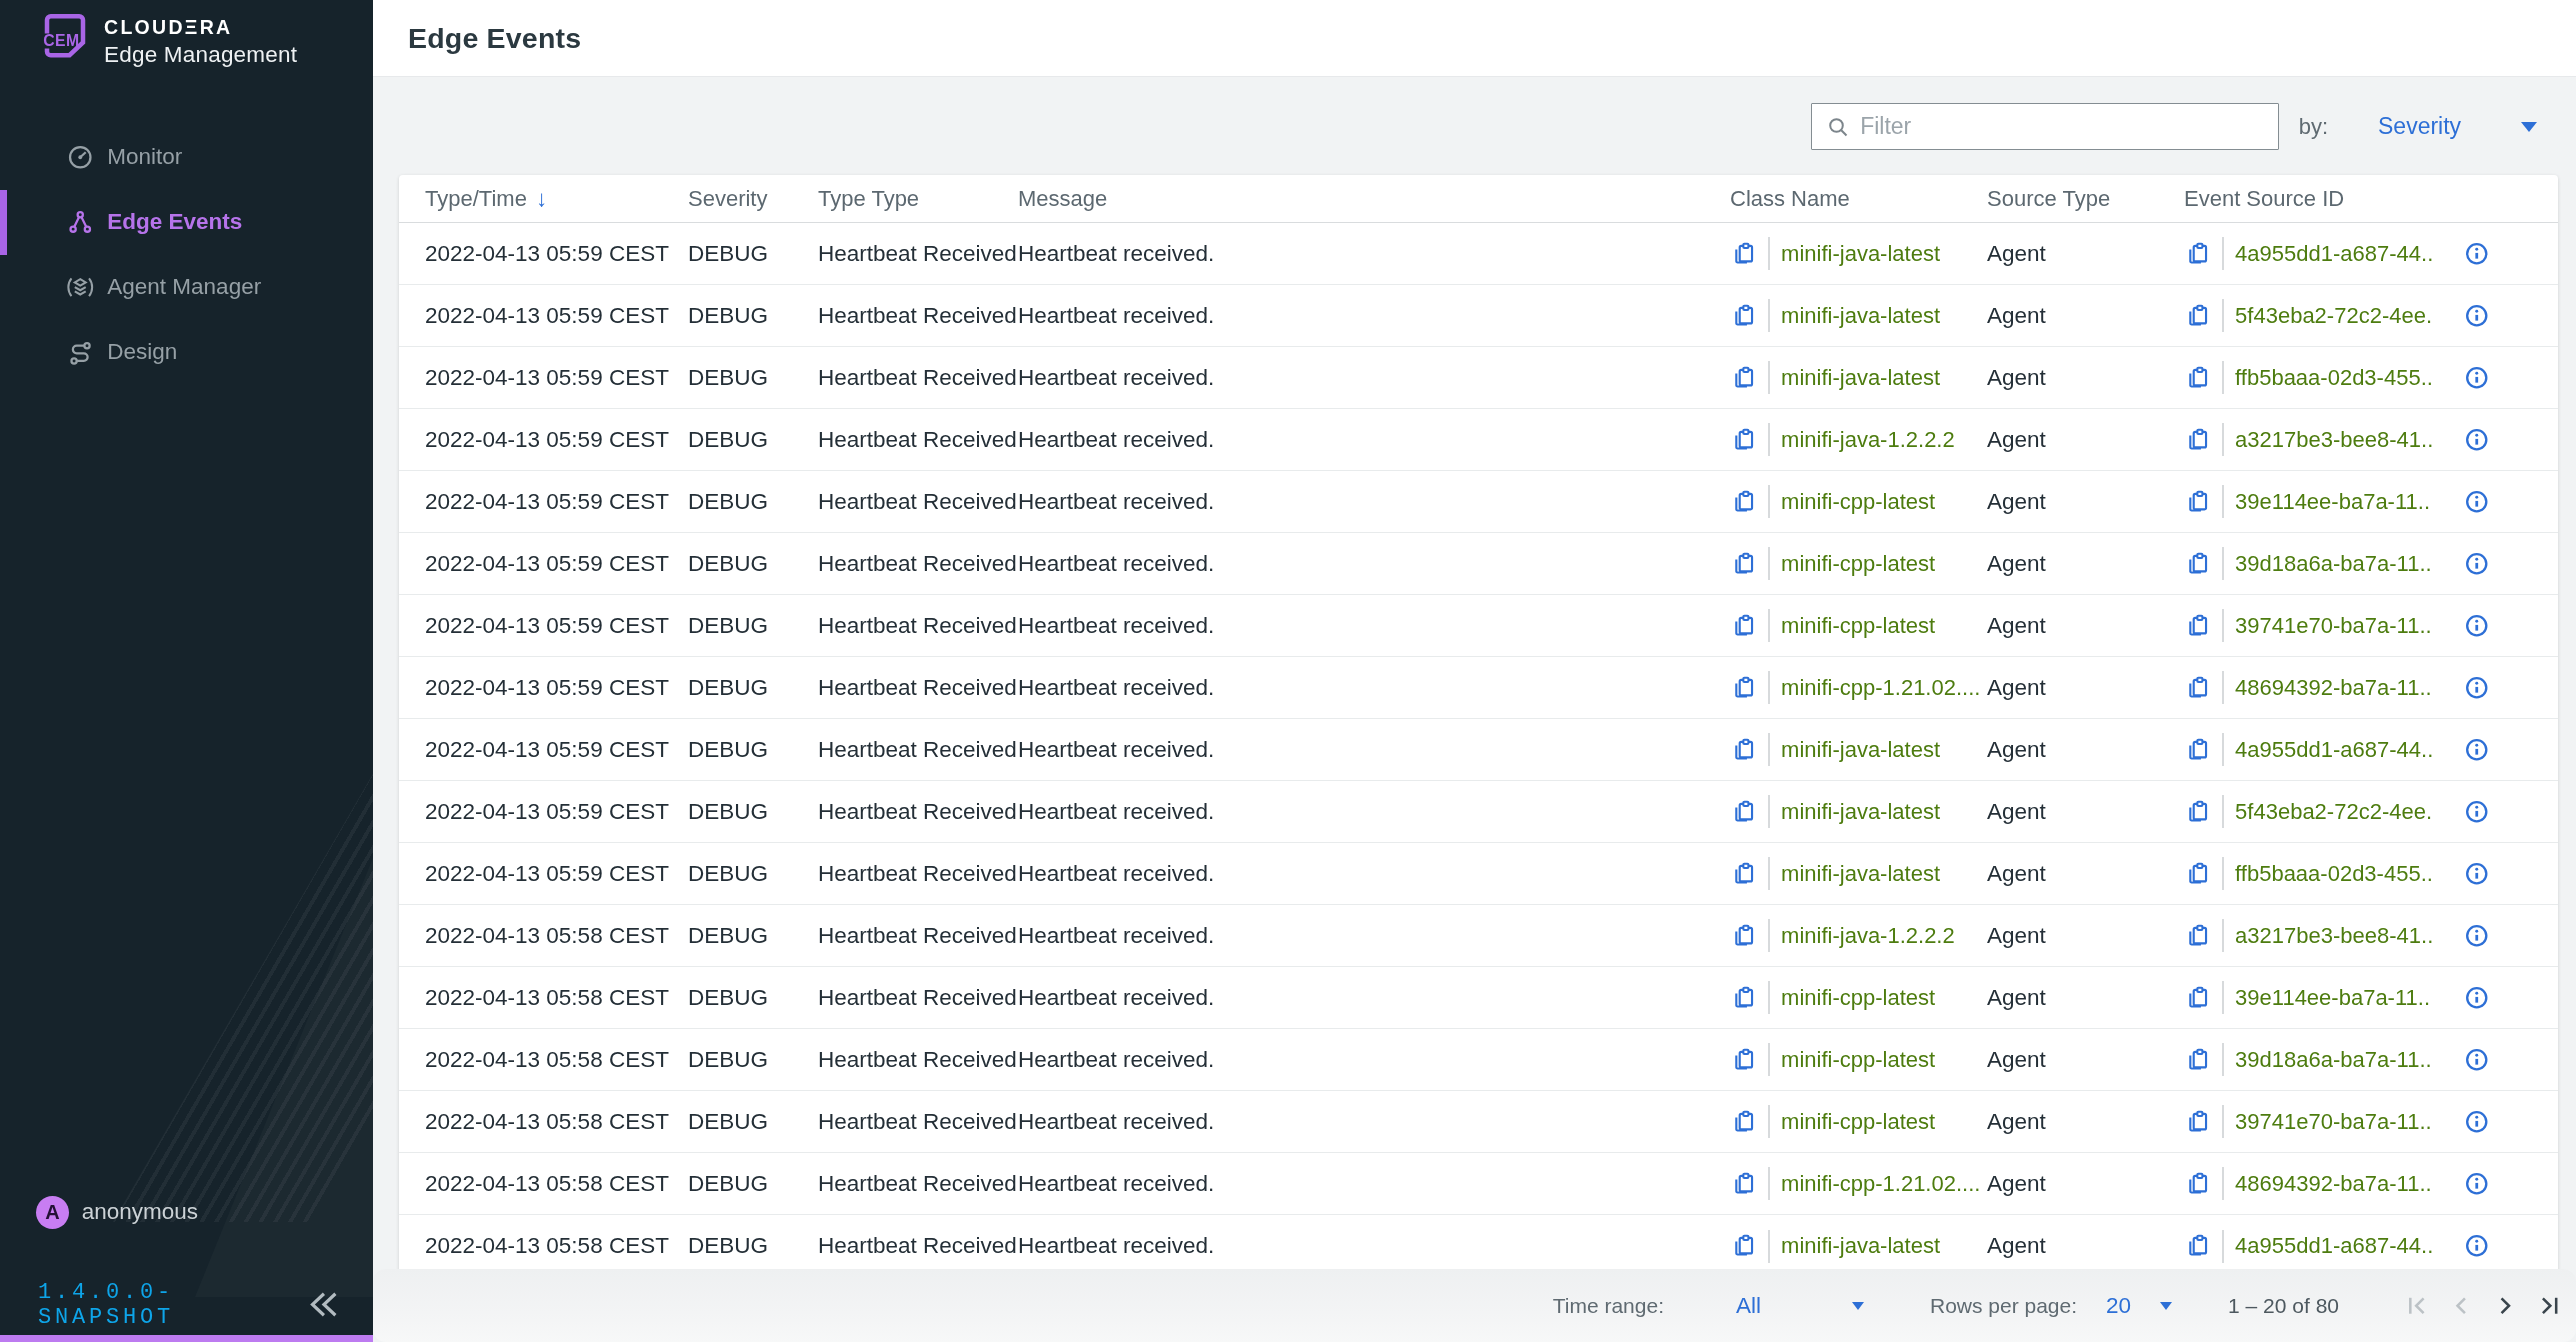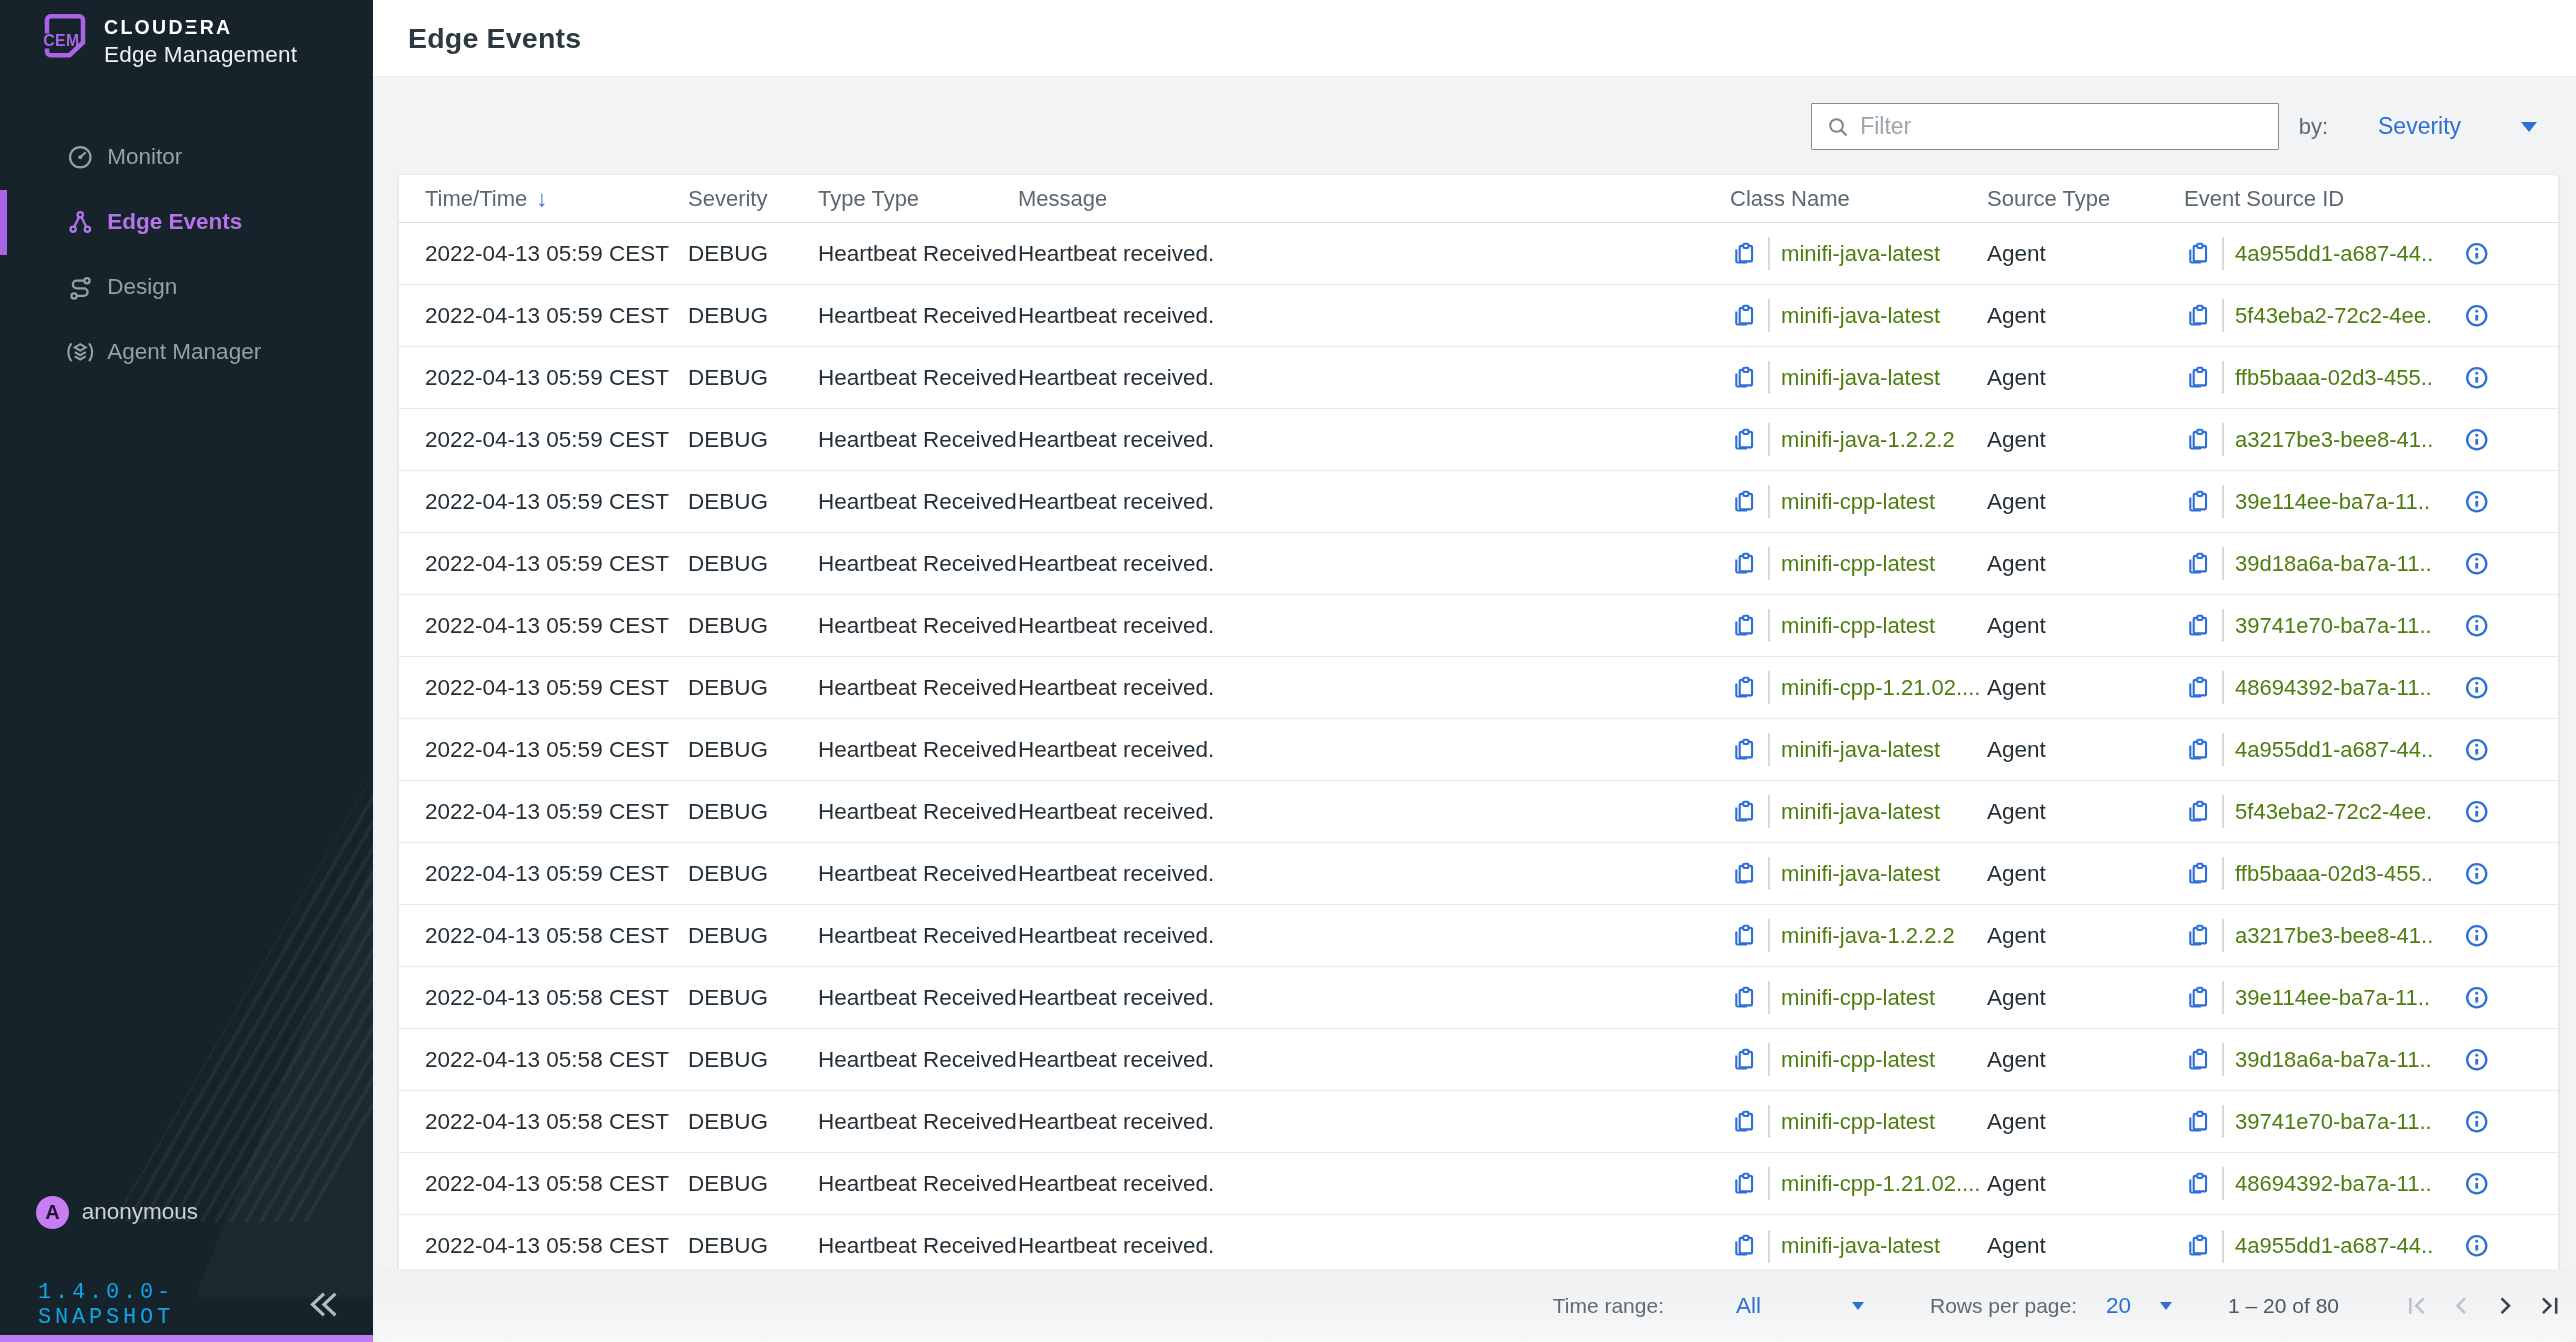--- a/index.html
+++ b/index.html
@@ -133,36 +133,36 @@
       <div class="nav-item active">
         <svg class="nav-icon" viewBox="0 0 24 24" fill="none" stroke="currentColor" stroke-width="1.9">
           <circle cx="12" cy="5.6" r="2.2"></circle>
           <circle cx="6" cy="17.8" r="2.2"></circle>
           <circle cx="18" cy="17.8" r="2.2"></circle>
           <path d="M11 7.6 L7 15.8 M13 7.6 L17 15.8"></path>
         </svg>
         <span>Edge Events</span>
       </div>
       <div class="nav-item">
-        <svg class="nav-icon" viewBox="0 0 24 24" fill="none" stroke="currentColor" stroke-width="1.9">
-          <path d="M15.5 6.5 H9 a3.2 3.2 0 0 0 0 6.4 h6 a3.2 3.2 0 0 1 0 6.4 H9"></path>
-          <circle cx="17.7" cy="6.5" r="2.2"></circle>
-          <circle cx="6.8" cy="19.3" r="2.2"></circle>
-        </svg>
-        <span>Design</span>
-      </div>
-      <div class="nav-item">
         <svg class="nav-icon" viewBox="0 0 24 24" fill="none" stroke="currentColor" stroke-width="1.7">
           <path d="M12 5.2 L16.6 7.9 12 10.6 7.4 7.9 Z"></path>
           <path d="M7.4 11.8 L12 14.5 16.6 11.8"></path>
           <path d="M7.4 15.4 L12 18.1 16.6 15.4"></path>
           <path d="M4.6 4.6 a11.8 11.8 0 0 0 0 14.8"></path>
           <path d="M19.4 4.6 a11.8 11.8 0 0 1 0 14.8"></path>
         </svg>
         <span>Agent Manager</span>
+      </div>
+      <div class="nav-item">
+        <svg class="nav-icon" viewBox="0 0 24 24" fill="none" stroke="currentColor" stroke-width="1.9">
+          <path d="M15.5 6.5 H9 a3.2 3.2 0 0 0 0 6.4 h6 a3.2 3.2 0 0 1 0 6.4 H9"></path>
+          <circle cx="17.7" cy="6.5" r="2.2"></circle>
+          <circle cx="6.8" cy="19.3" r="2.2"></circle>
+        </svg>
+        <span>Design</span>
       </div>
     </nav>
 
     <div class="side-spacer"></div>
 
     <div class="user-block">
       <div class="avatar">A</div>
       <div class="user-name">anonymous</div>
     </div>
 
@@ -198,21 +198,21 @@
         <span class="by-label">by:</span>
         <div class="severity-dd">
           <span class="dd-value">Severity</span>
           <span class="caret"></span>
         </div>
       </div>
 
       <div class="card">
         <div class="thead">
           <div class="th">
-            <span>Time/Time</span>
+            <span>Type/Time</span>
             <span class="sort-arrow">↓</span>
           </div>
           <div class="th">
               <span>Severity</span>
             </div>
           <div class="th">
               <span>Type Type</span>
             </div>
           <div class="th">
               <span>Message</span>

